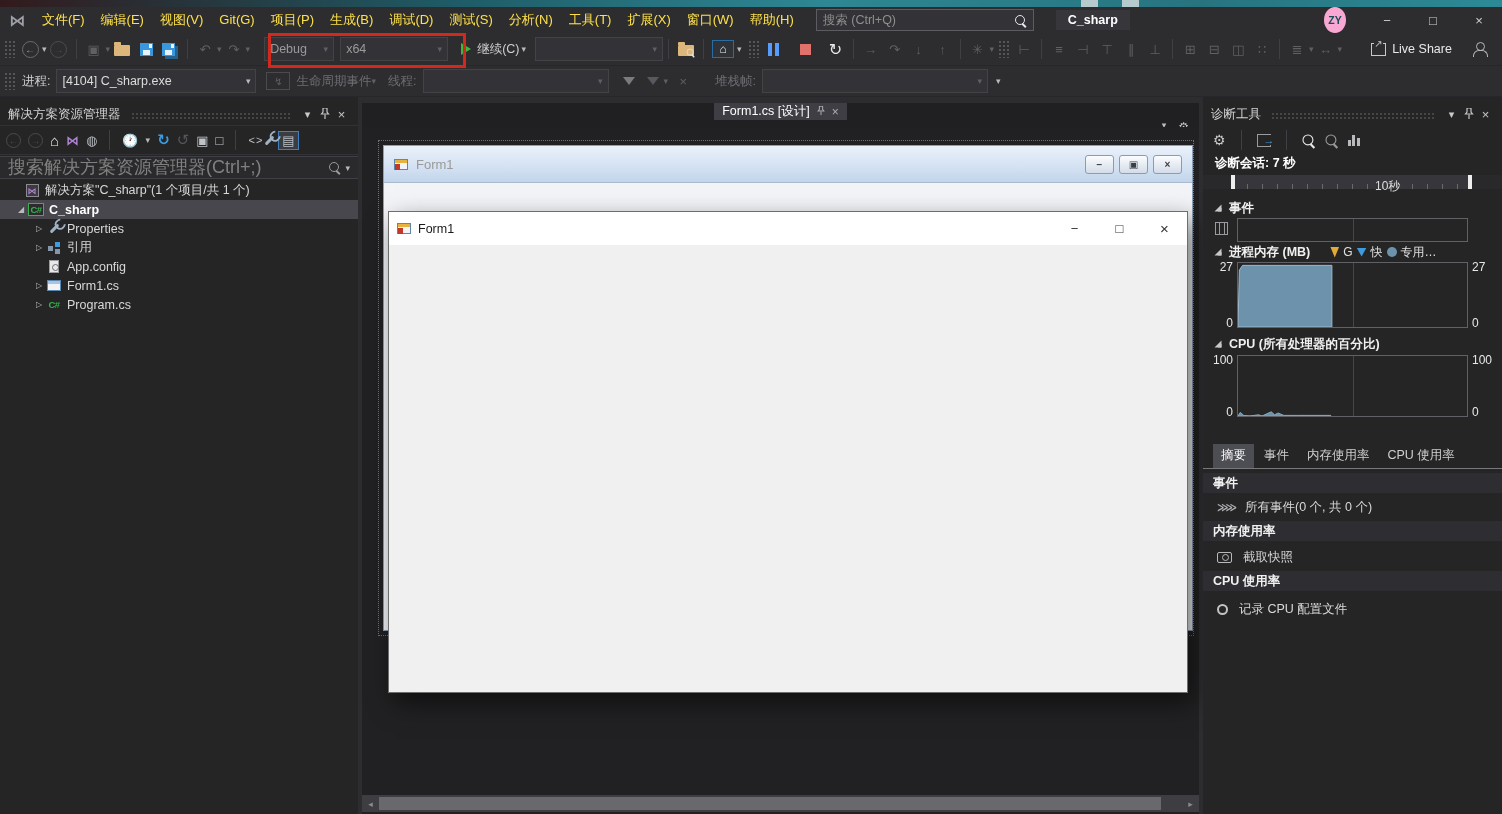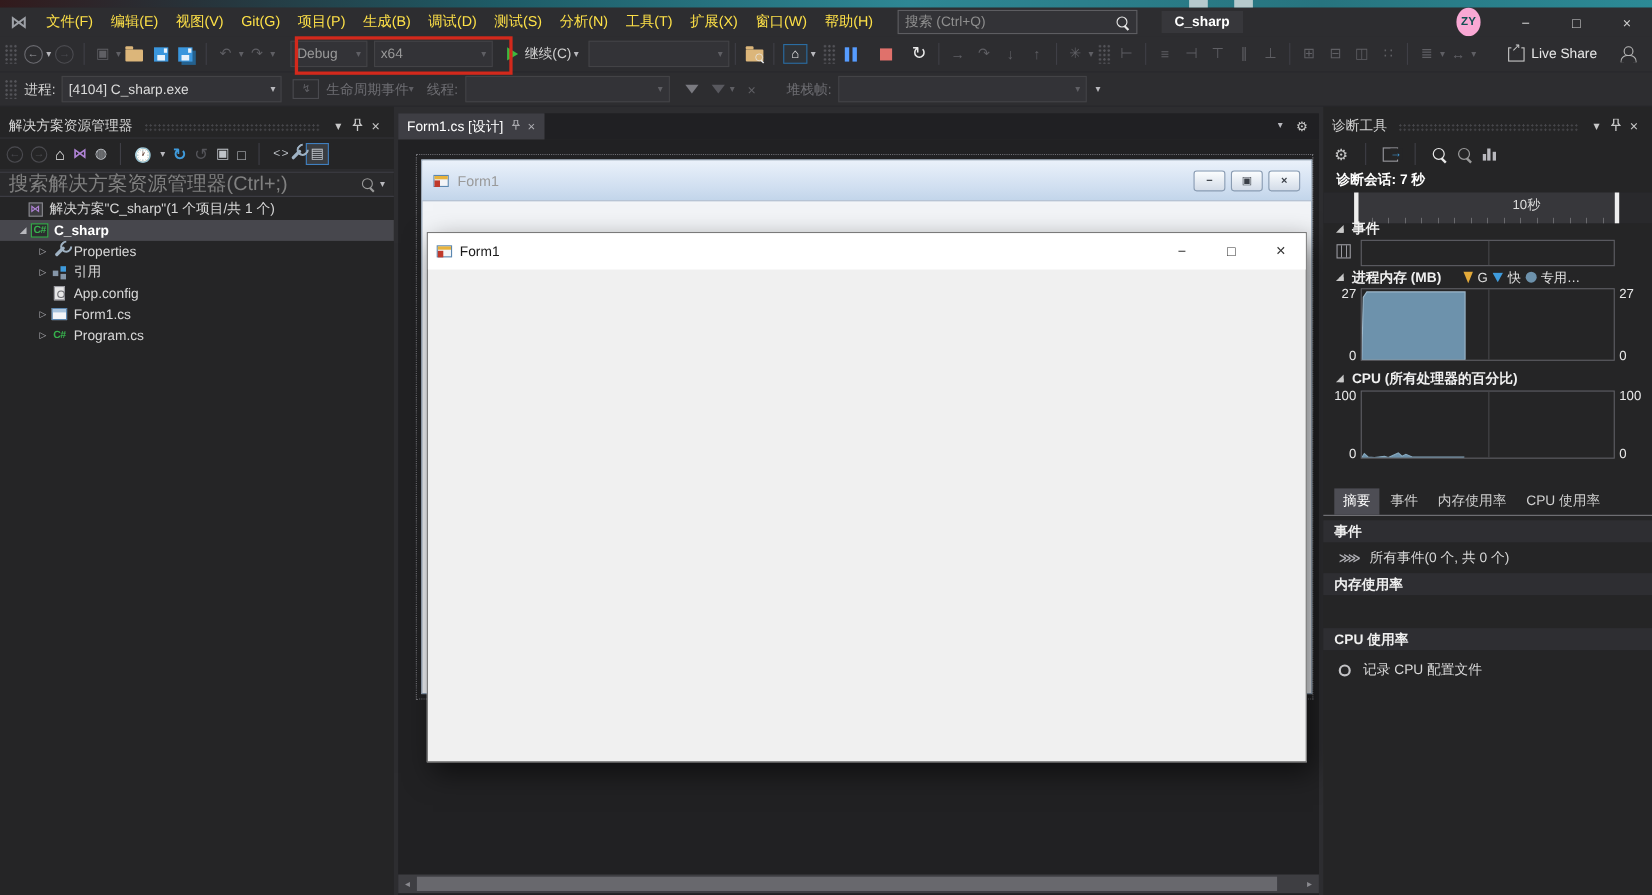--- a/index.html
+++ b/index.html
@@ -93,21 +93,21 @@
   .refs i:nth-child(1){left:0;top:4px;} .refs i:nth-child(2){right:0;top:0;background:#3f9bdc;} .refs i:nth-child(3){right:0;bottom:0;}
   .docfile { width:10px; height:13px; background:#e8e8e8; border:1px solid #9a9aa0; position:relative; }
   .docfile::after { content:""; position:absolute; left:2px; top:3px; width:5px; height:5px; border:1.6px solid #6d6d72; border-radius:50%; }
   .formico { width:14px; height:11px; border:1px solid #5b87b0; background:#f2f4f7; position:relative; }
   .formico::before { content:""; position:absolute; left:0; right:0; top:0; height:3px; background:#a8c4de; }
   .formico.colored::before { background:#e8b33c; }
   .formico.colored::after { content:""; position:absolute; left:0px; top:4px; width:5px; height:6px; background:#c0392b; }
 
   
   #editor { left:362px; width:837px; background:transparent; }
-  .tabstrip { position:absolute; left:0; right:0; top:6px; height:24px; background:#202023; display:flex; align-items:center; }
+  .tabstrip { position:absolute; left:0; right:0; top:6px; height:24px; background:#202023; display:flex; align-items:center;flex-direction:column; }
   .doc-tab { height:24px; background:#3e3e44; color:#ffffff; display:flex; align-items:center; padding:0 8px; gap:7px; font-size:12.5px; }
   .doc-tab .ti { color:#b0b0b5; font-size:10px; }
   .tabstrip-right { margin-left:auto; display:flex; gap:12px; padding-right:10px; color:#c8c8c8; }
   .canvas { position:absolute; left:0; right:0; top:30px; bottom:0; background:#212123; }
   .design-outline { position:absolute; left:16px; top:13px; width:816px; height:496px; border:1px dotted #6f6f74; }
   .design-form { position:absolute; left:21px; top:18px; width:810px; height:486px; background:#f2f4f7; border:1px solid #8ea0b5; }
   .design-title { height:37px; background:linear-gradient(#eaf1fa,#cfdef0 70%,#c2d5ea); border-bottom:1px solid #aab9cc; display:flex; align-items:center; padding:0 10px; }
   .design-title .t { color:#9a9a9a; font-size:13px; margin-left:8px; }
   .dwb { margin-left:auto; display:flex; gap:5px; }
   .dwb span { width:29px; height:19px; border:1px solid #8a9cb2; border-radius:3px; background:linear-gradient(#fbfdfe,#d3dce8); color:#3a3f47; font-size:10px; display:flex; align-items:center; justify-content:center; font-weight:bold; }
@@ -122,21 +122,21 @@
 
   
   #diagpanel { left:1203px; width:299px; }
   .dt-toolbar { position:absolute; left:0; right:0; top:30px; height:26px; display:flex; align-items:center; padding:0 10px; gap:10px; }
   .dt-ic { color:#c8c8c8; font-size:14px; display:flex; align-items:center; }
   .export-ic { width:14px; height:13px; border:1.5px solid #9a9aa0; position:relative; }
   .export-ic::after { content:"→"; position:absolute; right:-5px; top:0px; color:#3f9bdc; font-weight:bold; font-size:11px; background:#252526; line-height:10px; }
   .chart-ic { width:13px; height:12px; display:flex; align-items:flex-end; gap:1.5px; }
   .chart-ic i { width:3px; background:#b8b8bd; } .chart-ic i:nth-child(1){height:6px;} .chart-ic i:nth-child(2){height:11px;} .chart-ic i:nth-child(3){height:8px;}
   .session-row { position:absolute; left:12px; top:58px; height:20px; font-weight:bold; color:#ffffff; font-size:12.5px; }
-  .ruler { position:absolute; left:0; right:0; top:78px; height:28px; background:#29292c; }
+  .ruler { position:absolute; left:0; right:0; top:78px; height:14px; background:#29292c; }
   .ruler .zone { position:absolute; left:30px; width:237px; top:0; bottom:0; background:#37373b;
      background-image:repeating-linear-gradient(90deg, transparent 0 14px, #6a6a6e 14px 15px); background-size:100% 5px; background-position:0 100%; background-repeat:no-repeat; }
   .ruler .mark { position:absolute; top:0; bottom:0; width:4px; background:#eeeeee; }
   .ruler .rl { position:absolute; left:172px; top:3px; color:#dcdcdc; font-size:12px; }
   .sec-hdr { position:absolute; left:0; right:0; height:18px; display:flex; align-items:center; padding:0 8px; gap:6px; font-weight:bold; color:#f0f0f0; font-size:12.5px; }
   .exp-tri { width:0; height:0; border-left:7px solid transparent; border-top:7px solid transparent; border-right:7px solid #c8c8c8; border-bottom:7px solid #c8c8c8; transform:scale(.5) rotate(0deg); transform-origin:center; margin-right:-2px; }
   .swimlane-ic { position:absolute; left:12px; width:13px; height:13px; border:1px solid #9a9aa0; background:linear-gradient(90deg, transparent 3px,#9a9aa0 3px 4px, transparent 4px 8px, #9a9aa0 8px 9px, transparent 9px); }
   .chart-box { position:absolute; left:34px; width:231px; border:1px solid #606066; }
   .chart-box::before { content:""; position:absolute; left:50%; top:0; bottom:0; width:1px; background:#46464a; }
   .chart-box svg { position:absolute; inset:0; width:100%; height:100%; }
@@ -566,20 +566,24 @@
       <span class="dt-tab">内存使用率</span>
       <span class="dt-tab">CPU 使用率</span>
     </div>
 
     <div class="band" style="top:376px">事件</div>
     <div class="sum-row" style="top:398px">
       <span class="allev-ic">≫≫</span>
       <span>所有事件(0 个, 共 0 个)</span>
     </div>
     <div class="band" style="top:424px">内存使用率</div>
+    <div class="sum-row" style="top:448px">
+      <span class="cam"></span>
+      <span>截取快照</span>
+    </div>
     <div class="band" style="top:474px">CPU 使用率</div>
     <div class="sum-row" style="top:500px">
       <span class="rec-circ"></span>
       <span>记录 CPU 配置文件</span>
     </div>
   </div>
 
 </div>
 
 </body></html>

